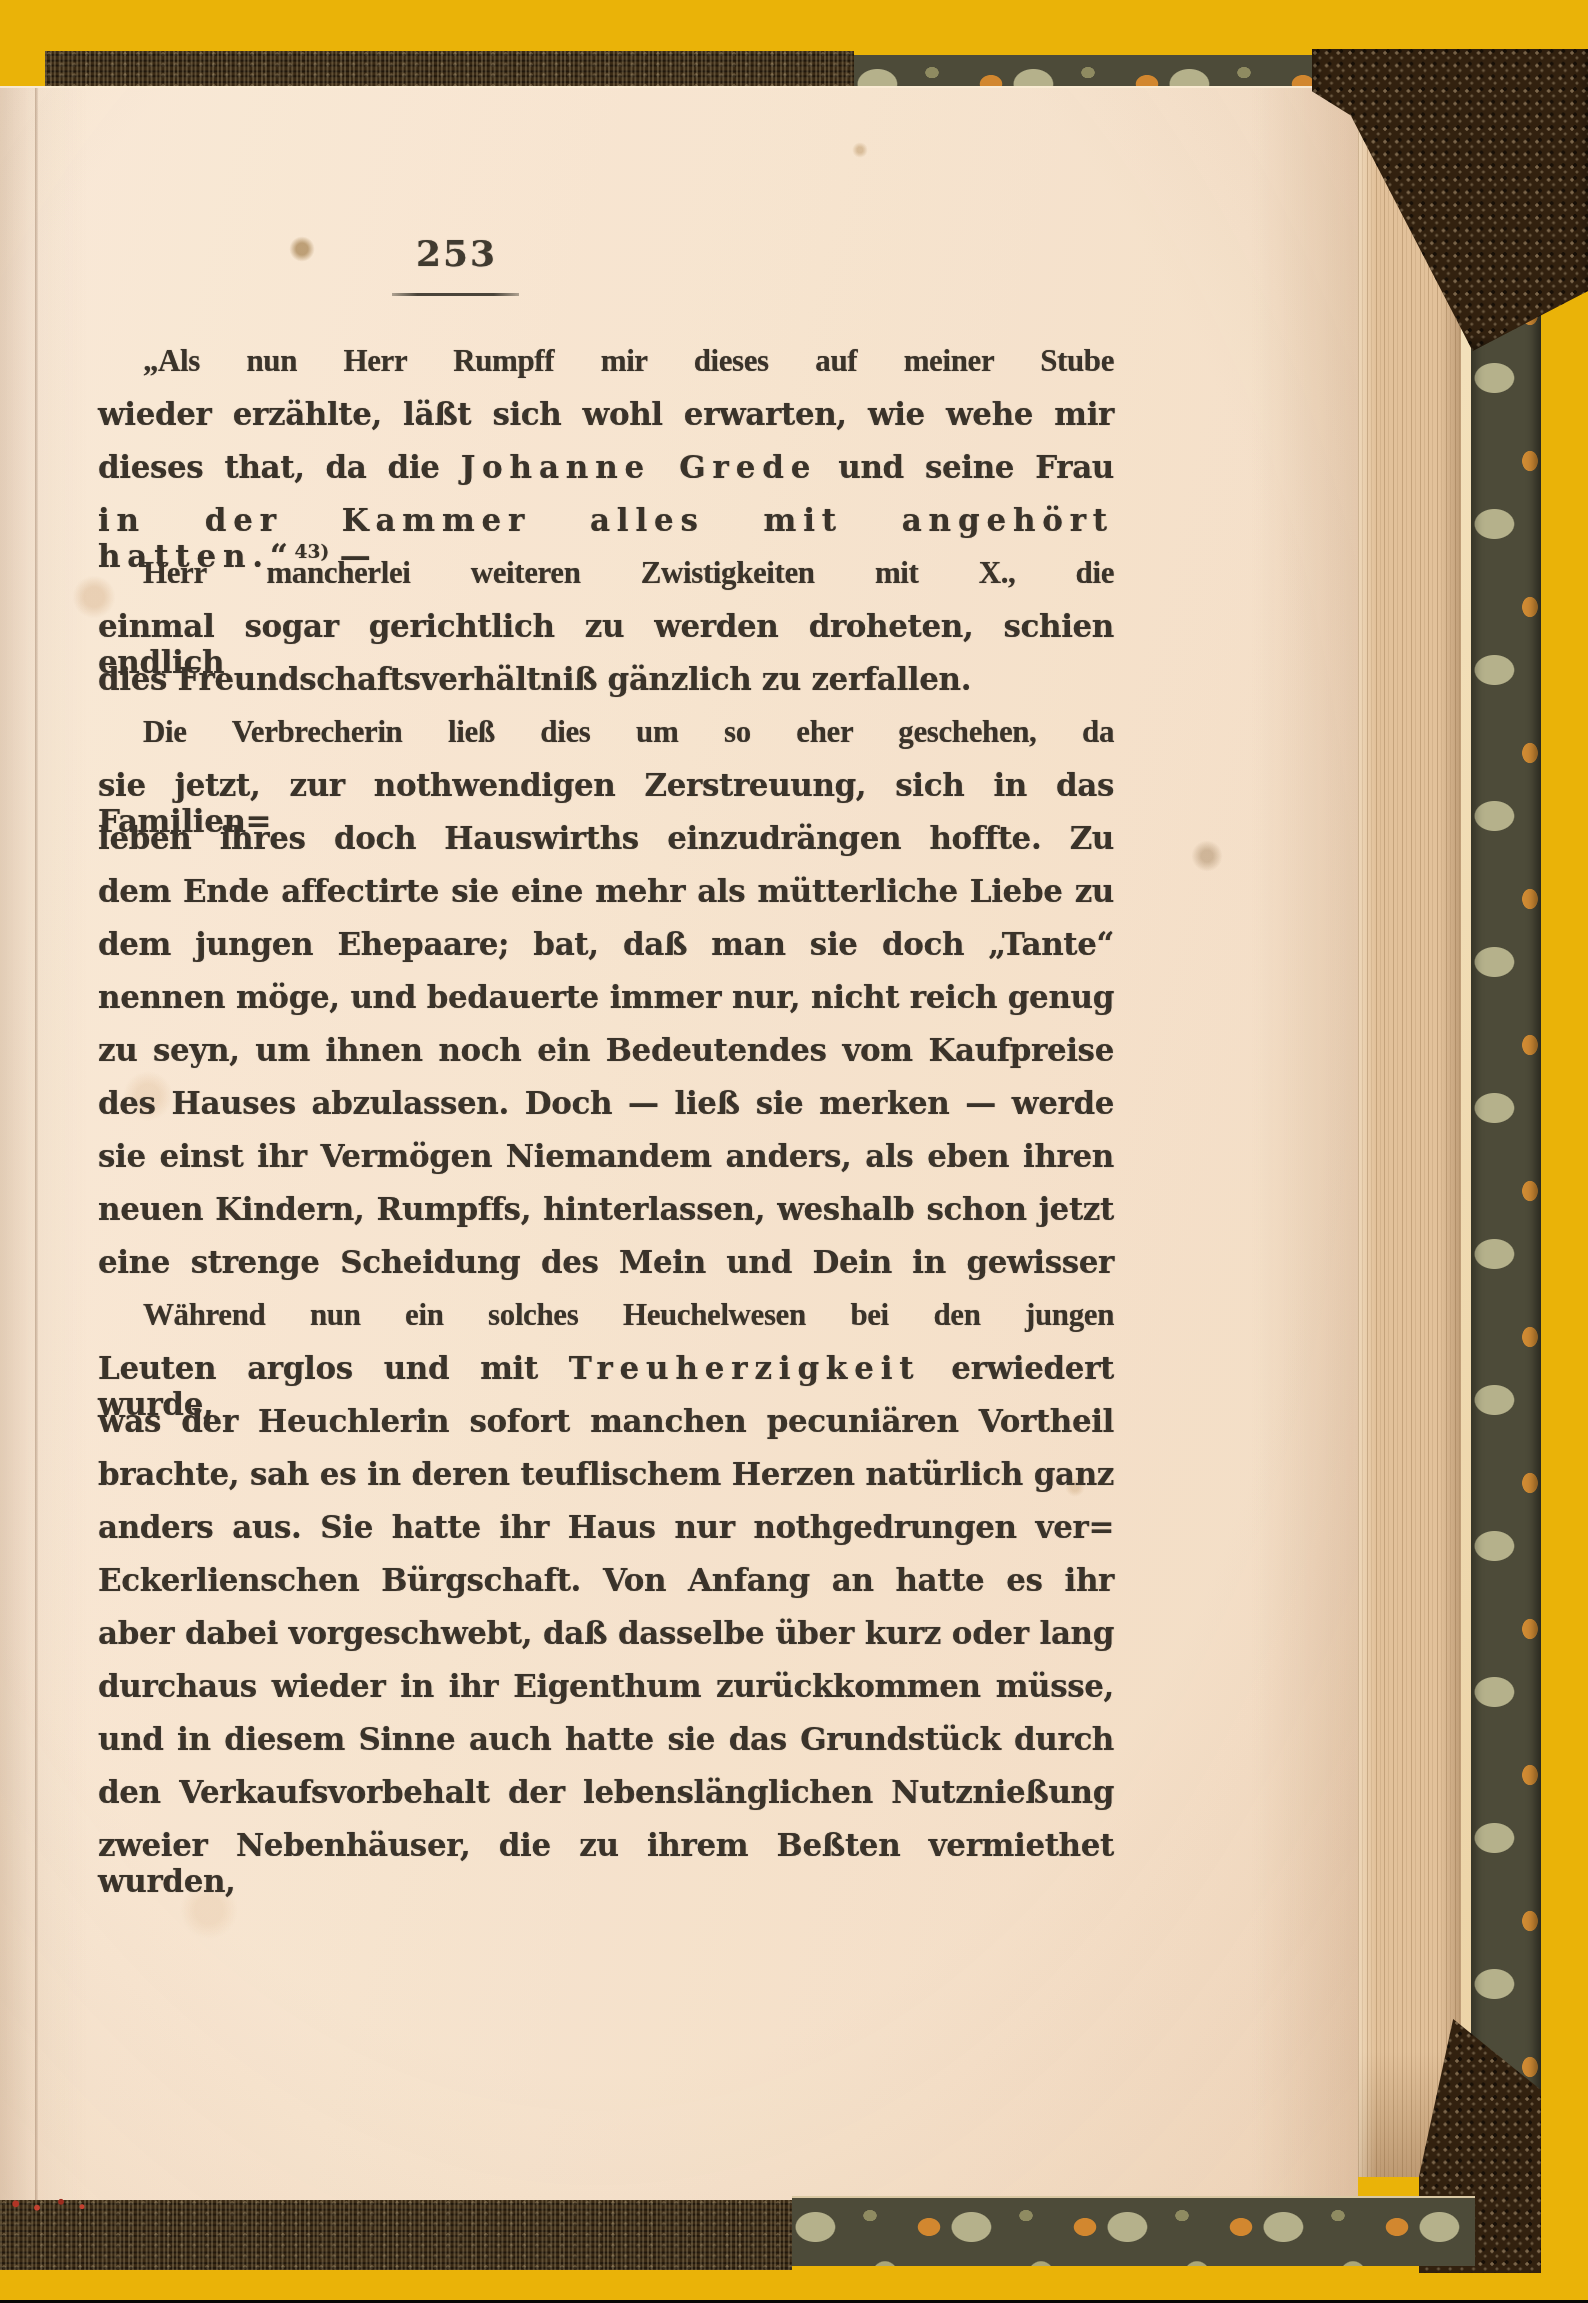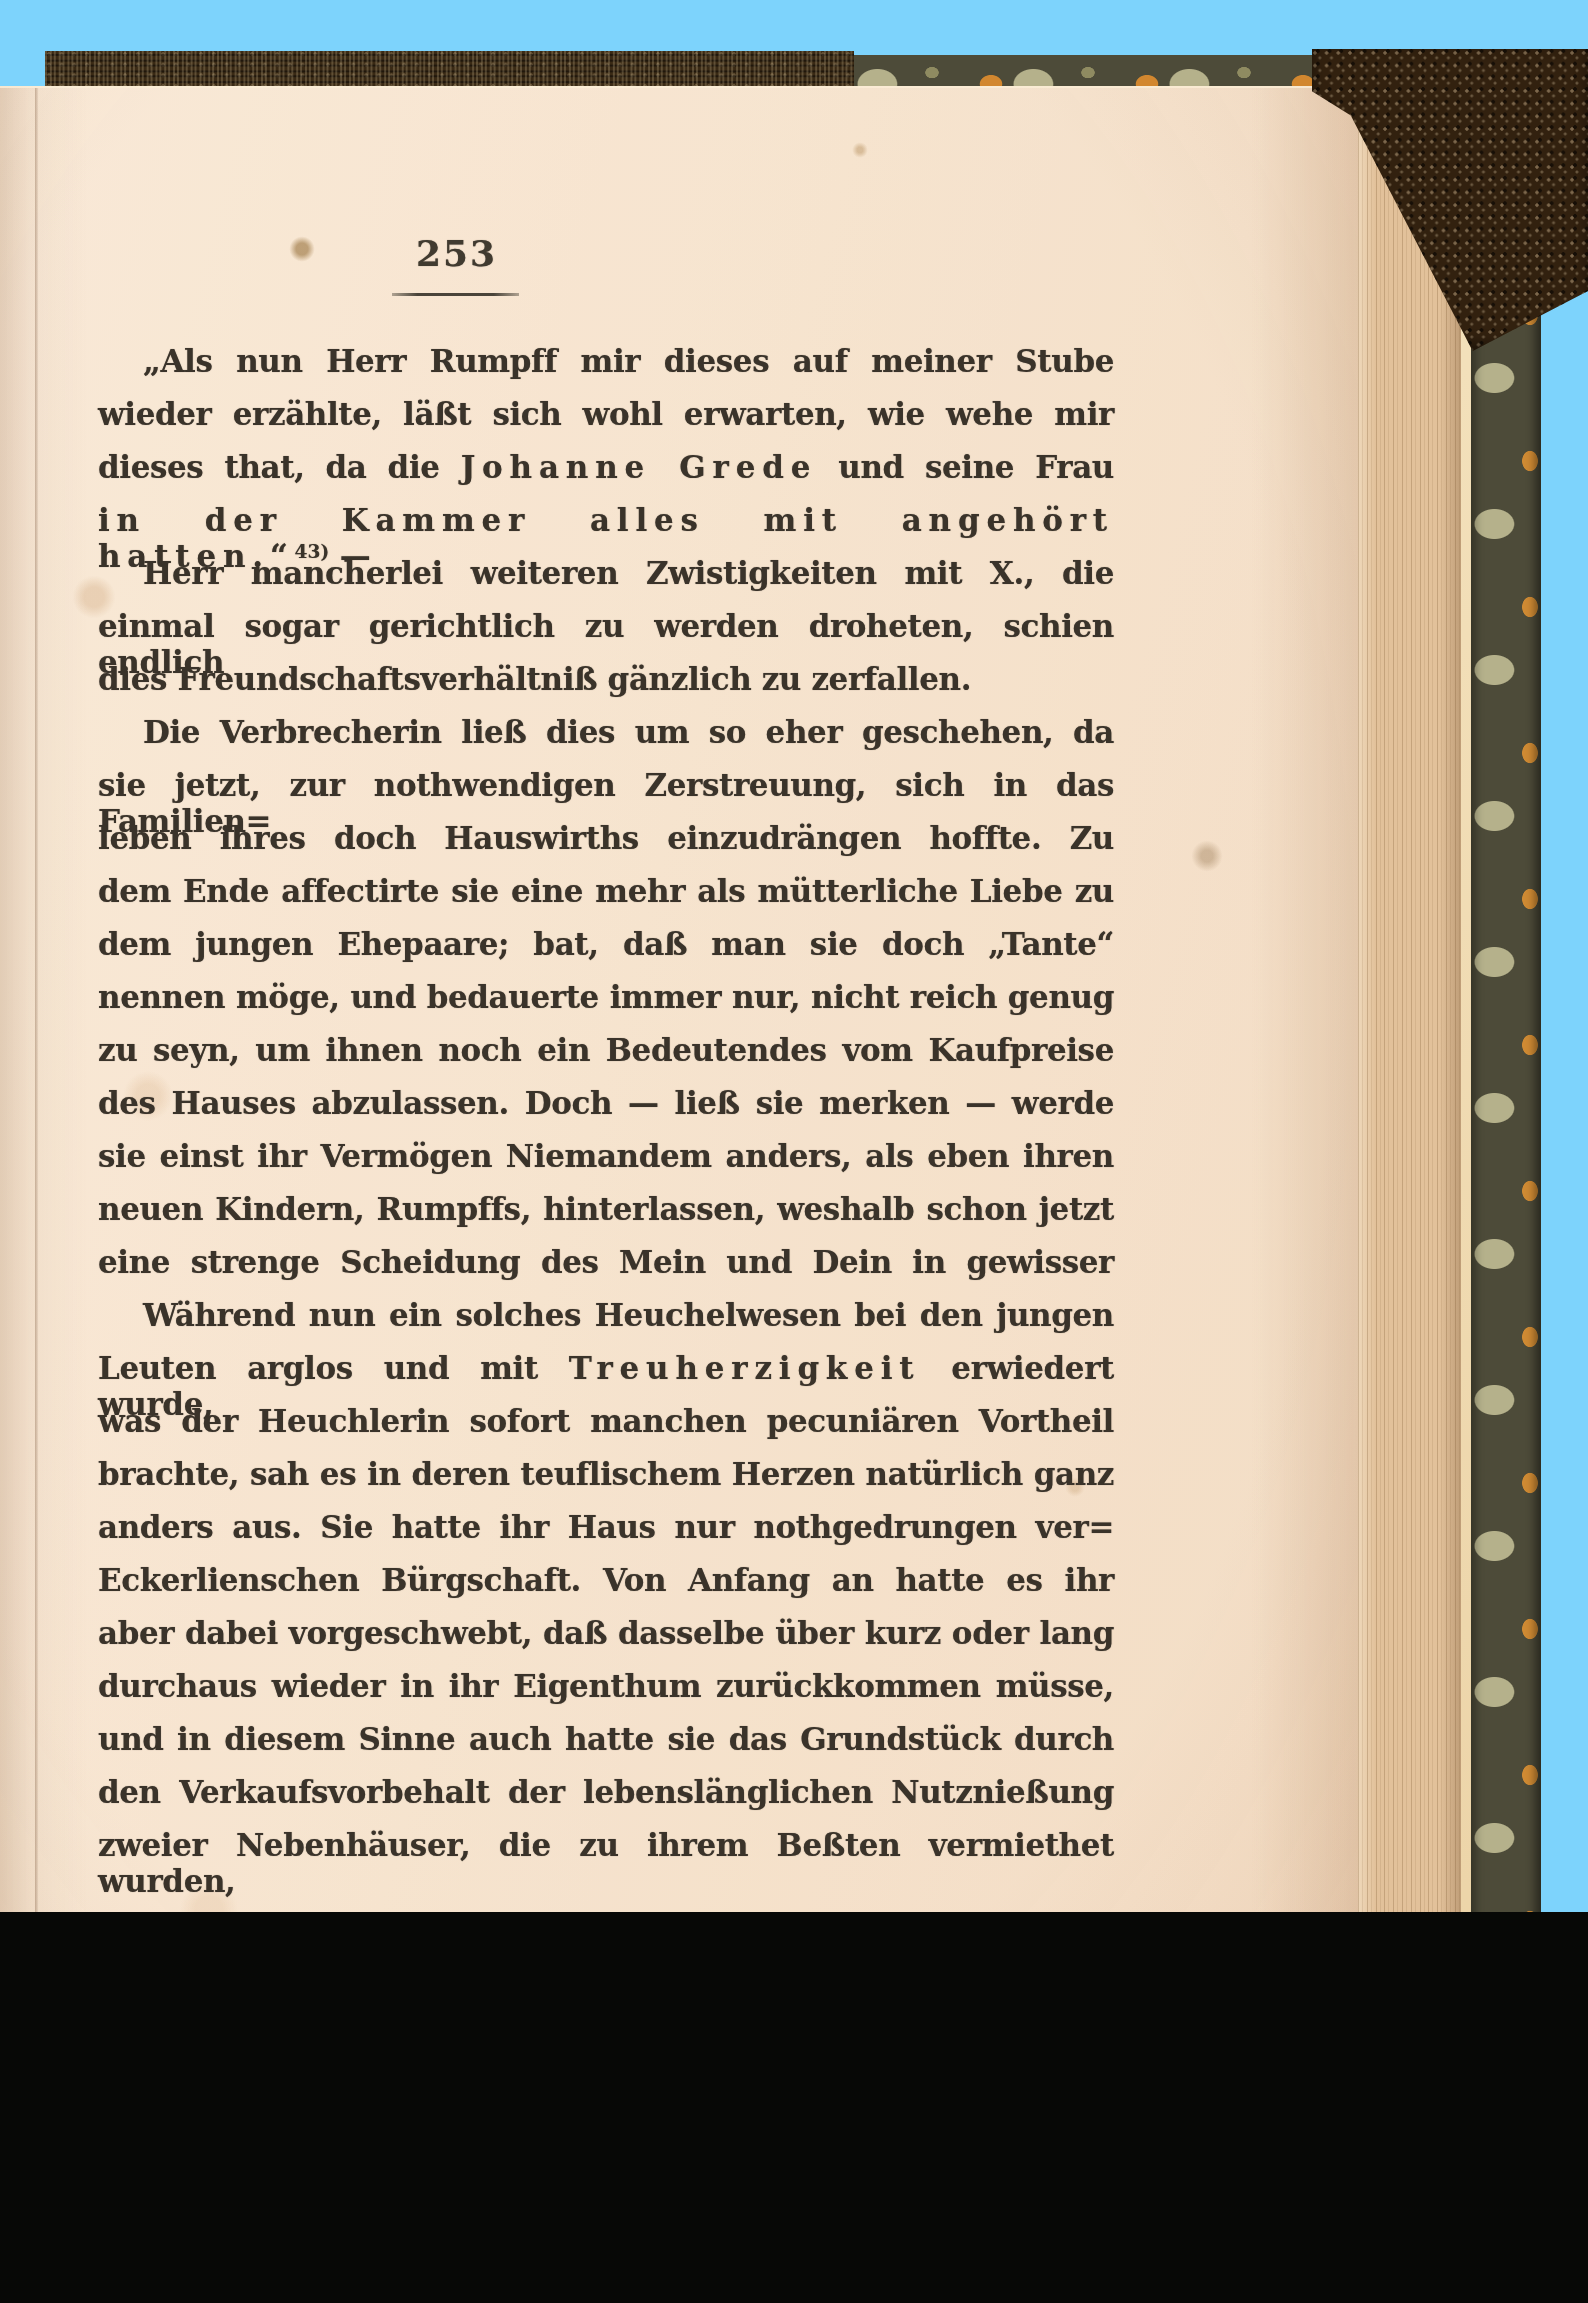--- a/index.html
+++ b/index.html
@@ -1,18 +1,18 @@
 <!DOCTYPE html>
 <html><head>
 <meta charset="utf-8">
 <style>
   html,body{margin:0;padding:0;background:#070806;}
   #stage{
-    position:relative;width:1589px;height:1912px;overflow:hidden;
-    background:#7dd3fc;
+    position:relative;width:1589px;height:2300px;overflow:hidden;
+    background:#eab308;
     font-family:"DejaVu Serif","Liberation Serif",serif;
   }
   
   .leather{
     background-color:#32210f;
     background-image:
       radial-gradient(circle at 2.9px 3.9px, rgba(216,190,152,.45) 0 1.4px, rgba(0,0,0,0) 2px),
       radial-gradient(circle at 7.8px 8.8px, rgba(234,214,176,.30) 0 1.2px, rgba(0,0,0,0) 1.8px),
       radial-gradient(circle at 5.9px 2px, rgba(0,0,0,.55) 0 1.7px, rgba(0,0,0,0) 2.1px);
     background-size:11.7px 12.7px;
@@ -106,21 +106,21 @@
     position:absolute;left:392px;top:293px;width:127px;height:2.9px;
     background:linear-gradient(90deg,rgba(66,60,48,.4),#4a443a 20%,#4a443a 80%,rgba(66,60,48,.4));
   }
   #text-block{
     position:absolute;left:98px;top:343px;width:1016px;
     font-size:31px;font-weight:bold;color:#3a332a;letter-spacing:-0.4px;
     text-shadow:0 0 1px rgba(58,51,42,.55);
   }
   .line{height:53px;text-align:justify;text-align-last:justify;white-space:normal;overflow:visible;}
   .line.end{text-align-last:left;}
-  .line.indent{text-indent:45px;}
+  .line.indent{text-indent:45px;font-family:Liberation Serif, serif;}
   .sp{letter-spacing:6.8px;}
   .sup{font-size:0.60em;vertical-align:8.8px;letter-spacing:0;}
 </style>
 </head>
 <body>
 
 <div id="stage">
 
   <div class="strip leather-woven" id="top-leather"></div>
   <div class="strip marble" id="top-marble"></div>

